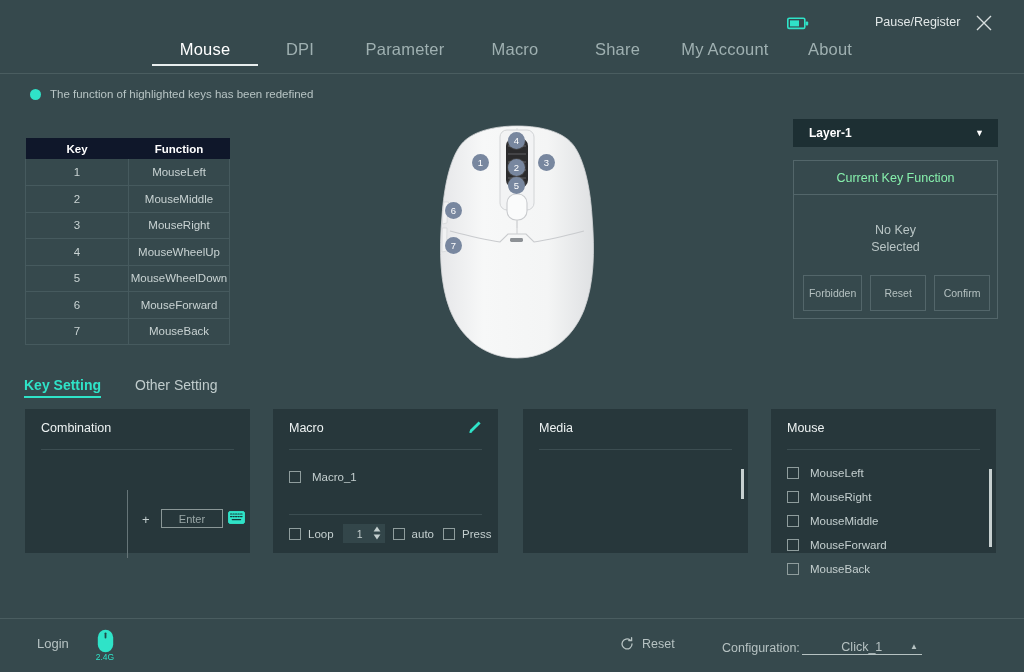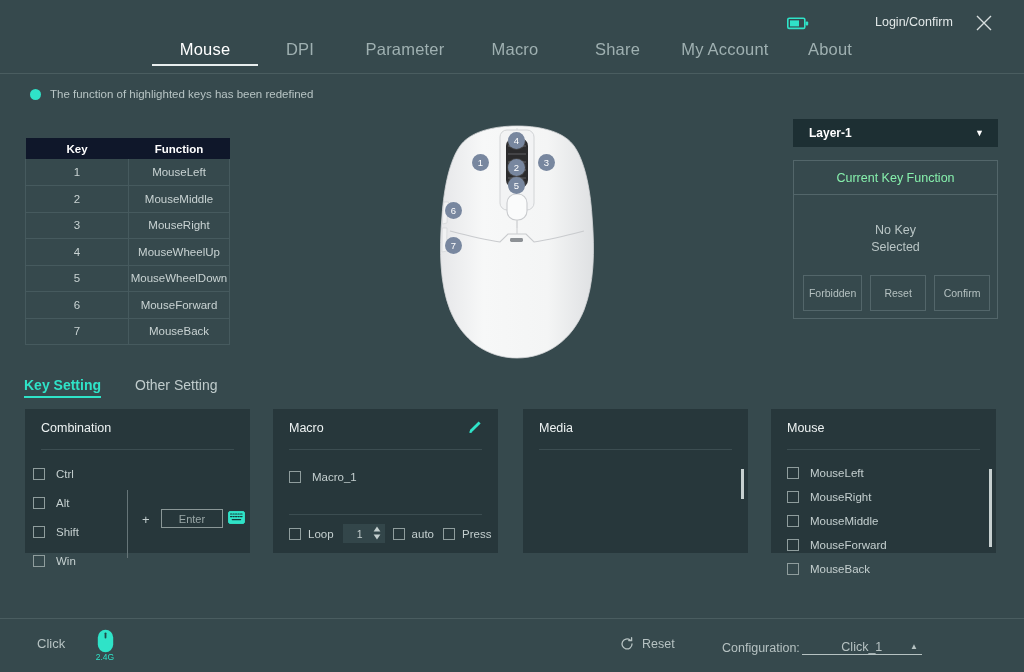--- a/index.html
+++ b/index.html
@@ -248,21 +248,21 @@
   </div>
 
   <div class="battery">
     <svg width="22" height="13" viewBox="0 0 22 13">
       <rect x="0.8" y="1.2" width="17" height="10.2" rx="1.4" fill="none" stroke="#2fe3c8" stroke-width="1.6"></rect>
       <rect x="3" y="3.4" width="9" height="6" fill="#2fe3c8"></rect>
       <rect x="18.6" y="4.4" width="2.6" height="4.2" rx="1" fill="#2fe3c8"></rect>
     </svg>
   </div>
 
-  <div class="login">Login/Confirm</div>
+  <div class="login">Pause/Register</div>
 
   <div class="closebtn">
     <svg width="22" height="22" viewBox="0 0 22 22">
       <path d="M4 4 L18 18 M18 4 L4 18" stroke="#d7dede" stroke-width="1.4" fill="none"></path>
     </svg>
   </div>
 </div>
 
 <div class="notice">
   <div class="notice-dot"></div>
@@ -393,38 +393,20 @@
 
 <div class="settabs">
   <div class="settab active">Key Setting</div>
   <div class="settab other">Other Setting</div>
 </div>
 
 <div class="panel" id="panel-combination">
   <div class="panel-title">Combination</div>
   <div class="panel-rule"></div>
 
-  <div class="comb-left">
-    <div class="opt">
-      <span class="cb"></span>
-      <span class="opt-lbl">Ctrl</span>
-    </div>
-    <div class="opt">
-      <span class="cb"></span>
-      <span class="opt-lbl">Alt</span>
-    </div>
-    <div class="opt">
-      <span class="cb"></span>
-      <span class="opt-lbl">Shift</span>
-    </div>
-    <div class="opt">
-      <span class="cb"></span>
-      <span class="opt-lbl">Win</span>
-    </div>
-  </div>
 
   <div class="comb-div"></div>
   <div class="comb-plus">+</div>
   <div class="comb-key">Enter</div>
   <div class="kbd-icon">
     <svg width="17" height="13" viewBox="0 0 17 13">
       <rect x="0.6" y="0.6" width="15.8" height="11.8" rx="1.4" fill="#2fe3c8" stroke="#2fe3c8" stroke-width="1"></rect>
       <path d="M2.5 3 h1.3 M5 3 h1.3 M7.5 3 h1.3 M10 3 h1.3 M12.5 3 h1.6
                M2.5 5.6 h1.3 M5 5.6 h1.3 M7.5 5.6 h1.3 M10 5.6 h1.3 M12.5 5.6 h1.6
                M4.2 8.6 h8.5" stroke="#163b3a" stroke-width="1.1" stroke-linecap="round"></path>
@@ -499,21 +481,21 @@
     </div>
     <div class="opt">
       <span class="cb"></span>
       <span class="opt-lbl">MouseBack</span>
     </div>
   </div>
   <div class="scroll" style="top:60px; height:78px;"></div>
 </div>
 
 <div class="footer">
-  <div class="foot-click">Click</div>
+  <div class="foot-click">Login</div>
 
   <div class="dev-icon">
     <svg width="17" height="24" viewBox="0 0 17 24" style="display:block;margin:0 auto;">
       <rect x="0.8" y="0.8" width="15.4" height="22.4" rx="7.7" fill="#2fe3c8"></rect>
       <rect x="7.6" y="3.4" width="1.8" height="6" rx="0.9" fill="#1f4a4a"></rect>
     </svg>
     <span class="dev-lbl">2.4G</span>
   </div>
 
   <div class="foot-reset">

